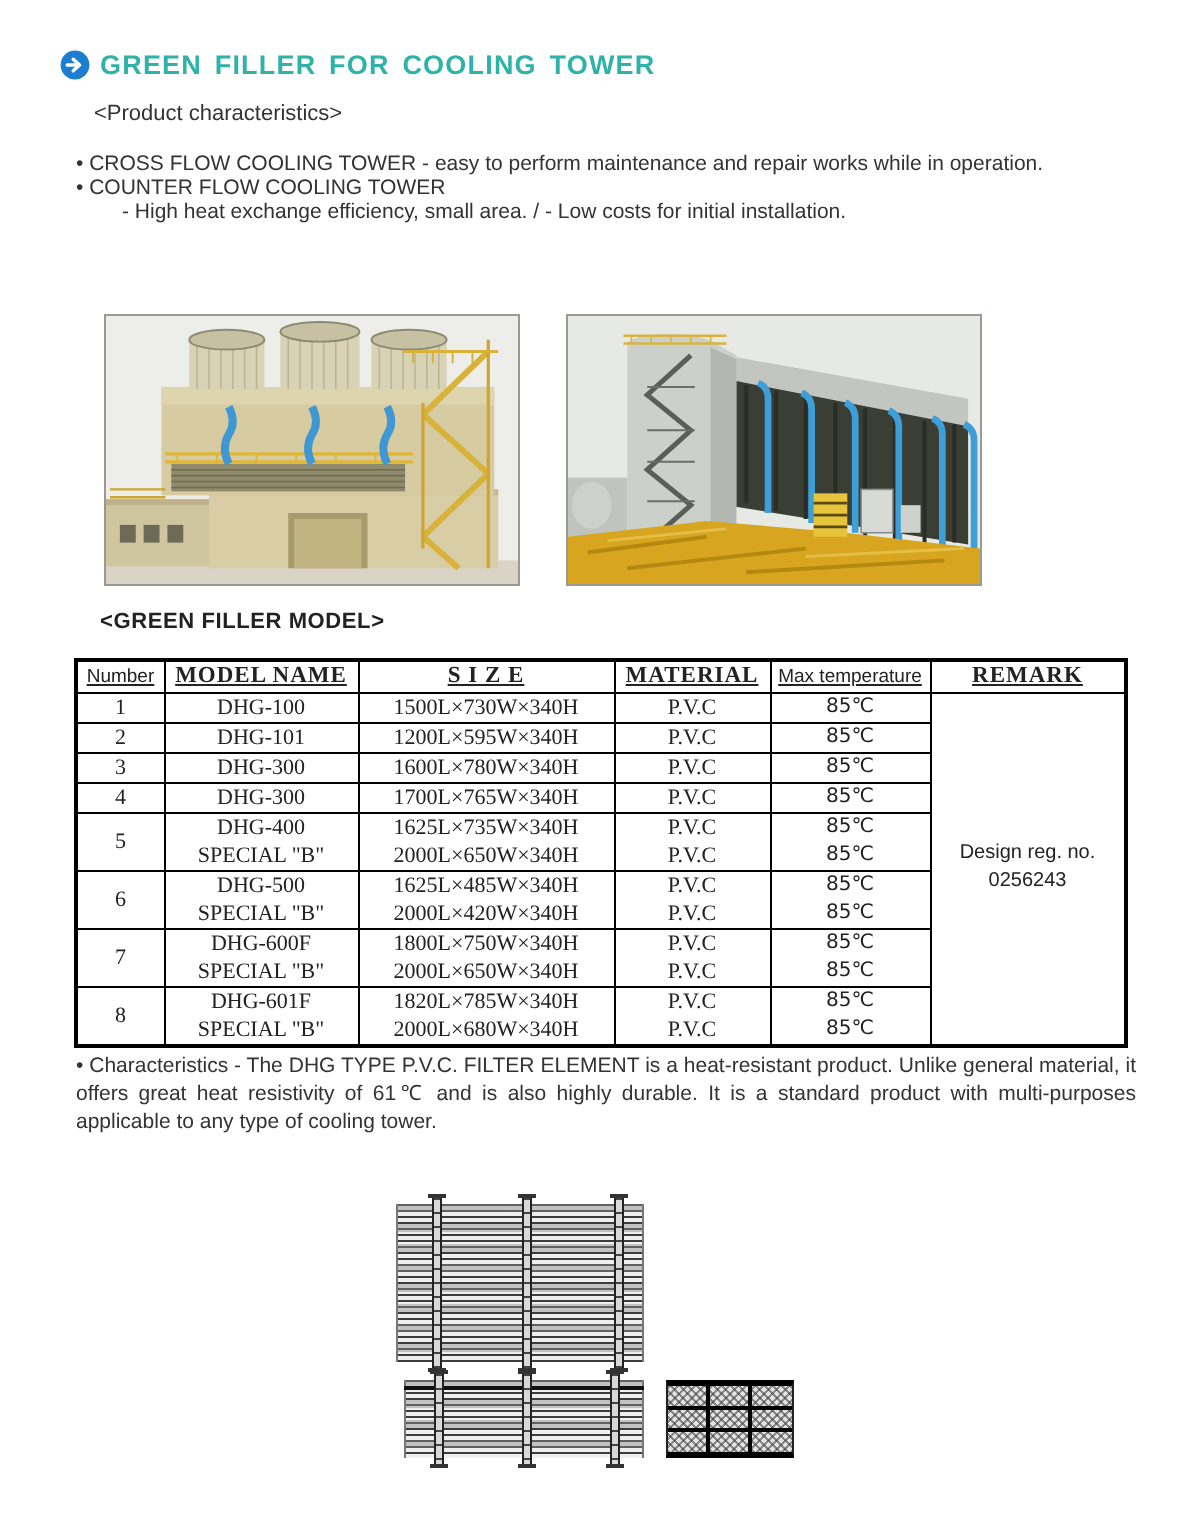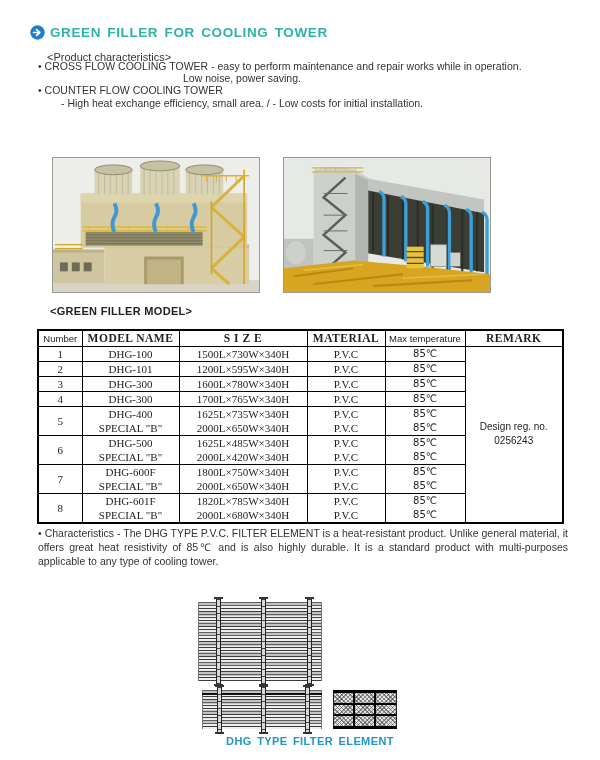--- a/index.html
+++ b/index.html
@@ -13,37 +13,37 @@
   
   .title-row { position:absolute; left:30px; top:25px; display:flex; align-items:flex-start; gap:5px; }
   .title-icon { width:15px; height:15px; display:block; }
   .page-title {
     font-size:13.5px; font-weight:bold; color:#2fb2a8; letter-spacing:0.6px;
     word-spacing:2px;
   }
 
   
   .char-heading { position:absolute; left:47px; top:51px; font-size:11px; color:#333; }
-  .bullets { position:absolute; left:38px; top:60px; width:540px; font-size:10.5px; color:#333; }
+  .bullets { position:absolute; left:38px; top:76px; width:540px; font-size:10.5px; color:#333; }
   .bullets .line { line-height:12.2px; white-space:nowrap; }
   .cont-1 { padding-left:145px; }
   .cont-2 { padding-left:8px;margin-left:15px; }
 
   
   .photo { position:absolute; top:157px; width:208px; height:136px; border:1px solid #9a9a94; background:#eceee9; }
   .photo-left  { left:52px; }
   .photo-right { left:283px; }
   .photo svg { display:block; width:100%; height:100%; }
 
   
   .model-label { position:absolute; left:50px; top:305px; font-size:11px; font-weight:bold; color:#222; letter-spacing:0.3px; }
   .spec-table-wrap { position:absolute; left:37px; top:329px; }
   table.spec { border-collapse:collapse; table-layout:fixed; width:525px; border:2px solid #000; background:#fff; }
   table.spec td, table.spec th { border:1px solid #000; padding:0 2px; text-align:center; vertical-align:middle; white-space:nowrap; overflow:hidden; }
-  table.spec thead th { height:16px; }
+  table.spec thead th { height:16px;text-decoration:underline; }
   table.spec tbody td { height:14px; line-height:14px; }
   .th-serif { font-family:"Liberation Serif", serif; font-weight:bold; font-size:11.5px; letter-spacing:0.5px; }
   .th-sans  { font-family:"Liberation Sans", sans-serif; font-weight:normal; font-size:9.5px; }
   td.c-serif { font-family:"Liberation Serif", serif; font-size:11px; }
   td.c-temp  { font-family:"DejaVu Sans", sans-serif; font-size:10px; }
   td.c-remark { font-family:"Liberation Sans", sans-serif; font-size:10px; line-height:13px; }
   tr.grp-a td.rb { border-bottom:none; }
   tr.grp-b td.rt { border-top:none; }
   col.w-num {width:44px;} col.w-model {width:97px;} col.w-size {width:128px;}
   col.w-mat {width:78px;} col.w-temp {width:80px;} col.w-rem {width:98px;}
@@ -93,21 +93,20 @@
     <svg class="title-icon" viewBox="0 0 15 15">
       <circle cx="7.5" cy="7.5" r="7.2" fill="#1d7ecf"></circle>
       <path d="M3.6 7.5 h5.2 M6.6 4.6 L9.8 7.5 L6.6 10.4" stroke="#ffffff" stroke-width="1.7" fill="none" stroke-linecap="round" stroke-linejoin="round"></path>
     </svg>
     <span class="page-title">GREEN FILLER FOR COOLING TOWER</span>
   </div>
 
   <div class="char-heading">&lt;Product characteristics&gt;</div>
   <div class="bullets">
     <div class="line">• CROSS FLOW COOLING TOWER - easy to perform maintenance and repair works while in operation.</div>
-    <div class="line cont-1">Low noise, power saving.</div>
     <div class="line">• COUNTER FLOW COOLING TOWER</div>
     <div class="line cont-2">- High heat exchange efficiency, small area. / - Low costs for initial installation.</div>
   </div>
 
   <div class="photo photo-left">
     <svg viewBox="0 0 208 136" preserveAspectRatio="none">
       <rect x="0" y="0" width="208" height="136" fill="#edeee9"></rect>
 
       <rect x="0" y="124" width="208" height="12" fill="#d9d4c6"></rect>
 
@@ -310,21 +309,21 @@
         <tr class="grp-b">
           <td class="c-serif rt">SPECIAL "B"</td>
           <td class="c-serif rt">2000L×680W×340H</td>
           <td class="c-serif rt">P.V.C</td>
           <td class="c-temp rt">85℃</td>
         </tr>
       </tbody>
     </table>
   </div>
 
-  <div class="charact">• Characteristics - The DHG TYPE P.V.C. FILTER ELEMENT is a heat-resistant product. Unlike general material, it offers great heat resistivity of 85℃ and is also highly durable. It is a standard product with multi-purposes applicable to any type of cooling tower.</div>
+  <div class="charact">• Characteristics - The DHG TYPE P.V.C. FILTER ELEMENT is a heat-resistant product. Unlike general material, it offers great heat resistivity of 61℃ and is also highly durable. It is a standard product with multi-purposes applicable to any type of cooling tower.</div>
 
   <div class="grate grate-lg">
     <div class="post p1"></div>
     <div class="post p2"></div>
     <div class="post p3"></div>
   </div>
 
   <div class="grate grate-sm">
     <div class="topbar"></div>
     <div class="post p1"></div>
@@ -332,15 +331,14 @@
     <div class="post p3"></div>
   </div>
 
   <div class="mesh">
     <div class="v v1"></div>
     <div class="v v2"></div>
     <div class="h h1"></div>
     <div class="h h2"></div>
   </div>
 
-  <div class="fig-caption">DHG TYPE FILTER ELEMENT</div>
 
 </div>
 
 </body></html>

